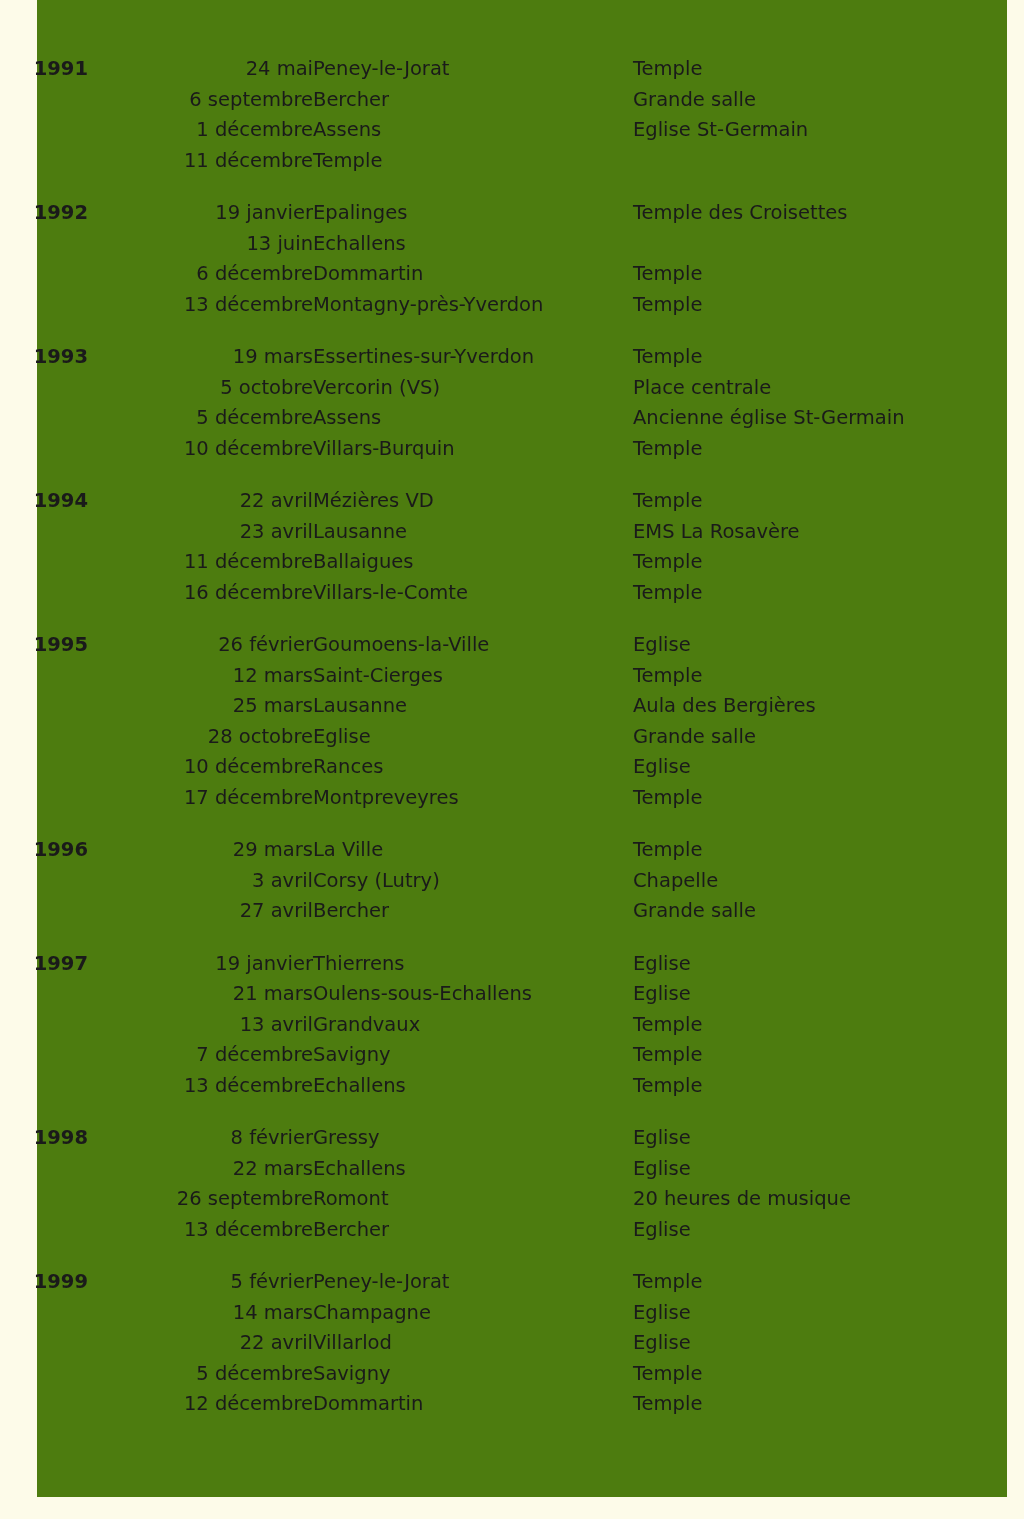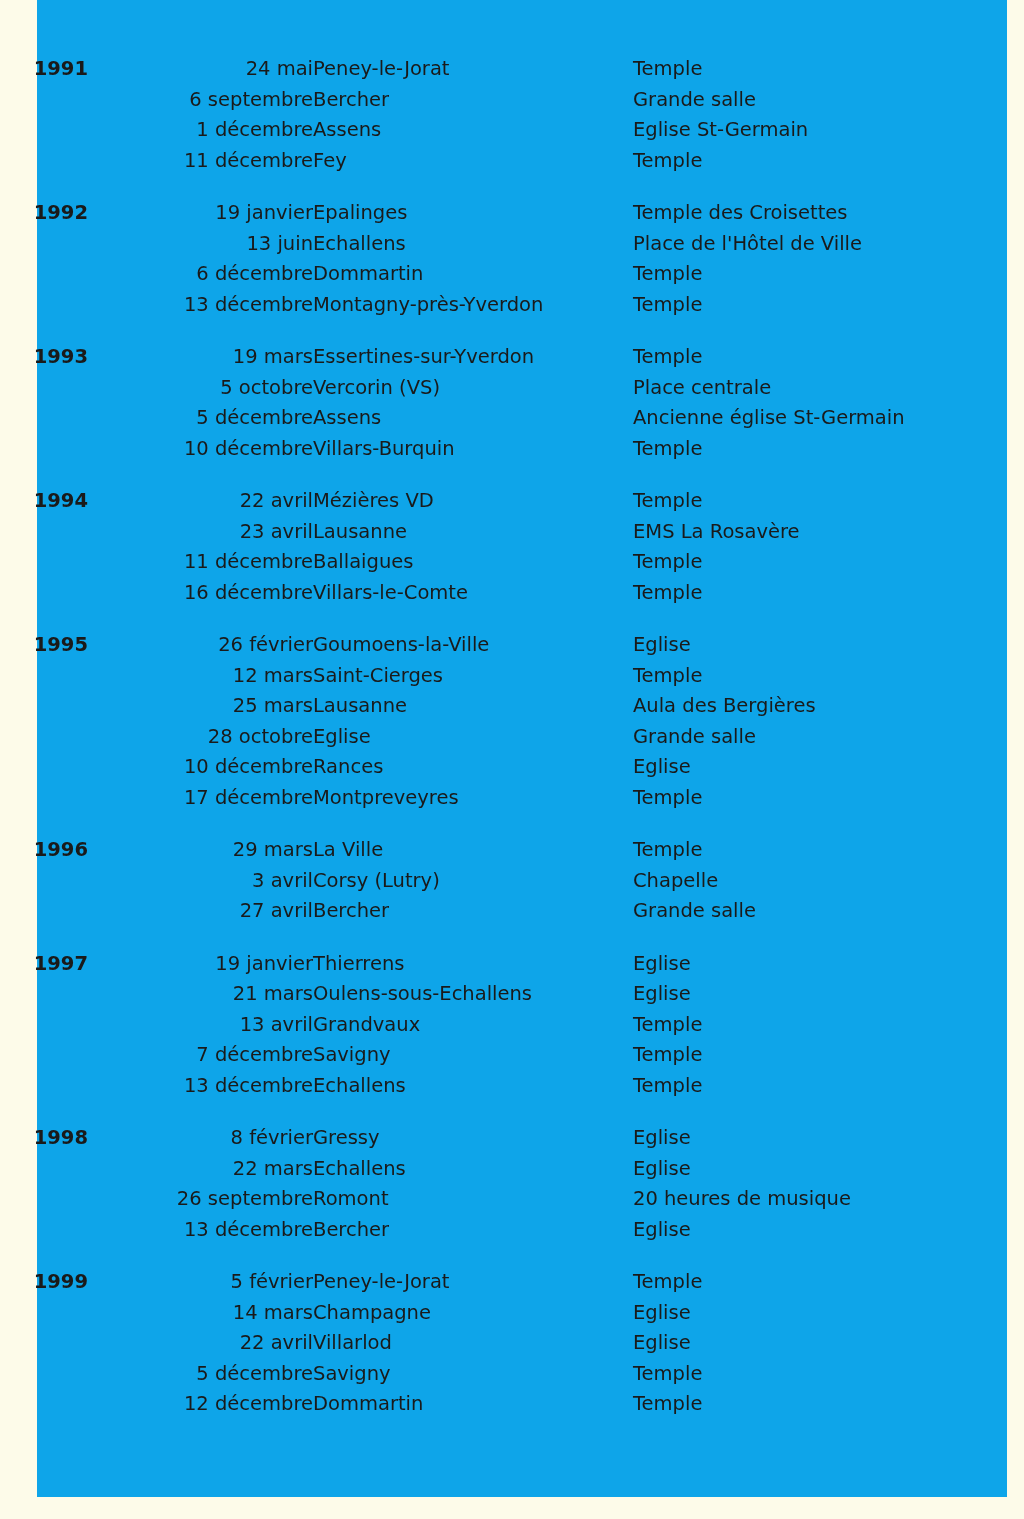--- a/index.html
+++ b/index.html
@@ -13,21 +13,21 @@
     font-family: "DejaVu Sans", sans-serif;
     color: #1a1a1a;
     position: relative;
     overflow: hidden;
   }
   .page {
     position: absolute;
     left: 0; top: 0;
     width: 1024px;
     height: 1519px;
-    background: #0ea5e9;
+    background: #4d7c0f;
     text-decoration: underline;
   }
   .edge-left {
     position: absolute;
     left: 0; top: 0;
     width: 37px;
     height: 1519px;
     background: #fdfbe9;
   }
   .edge-right {
@@ -111,36 +111,34 @@
         </div>
         <div class="row">
           <div class="c-year"></div>
           <div class="c-date">1 décembre</div>
           <div class="c-place">Assens</div>
           <div class="c-venue">Eglise St-Germain</div>
         </div>
         <div class="row">
           <div class="c-year"></div>
           <div class="c-date">11 décembre</div>
-          <div class="c-place">Fey</div>
           <div class="c-venue">Temple</div>
         </div>
       </div>
       <div class="year-group">
         <div class="row">
           <div class="c-year">1992</div>
           <div class="c-date">19 janvier</div>
           <div class="c-place">Epalinges</div>
           <div class="c-venue">Temple des Croisettes</div>
         </div>
         <div class="row">
           <div class="c-year"></div>
           <div class="c-date">13 juin</div>
           <div class="c-place">Echallens</div>
-          <div class="c-venue">Place de l'Hôtel de Ville</div>
         </div>
         <div class="row">
           <div class="c-year"></div>
           <div class="c-date">6 décembre</div>
           <div class="c-place">Dommartin</div>
           <div class="c-venue">Temple</div>
         </div>
         <div class="row">
           <div class="c-year"></div>
           <div class="c-date">13 décembre</div>

